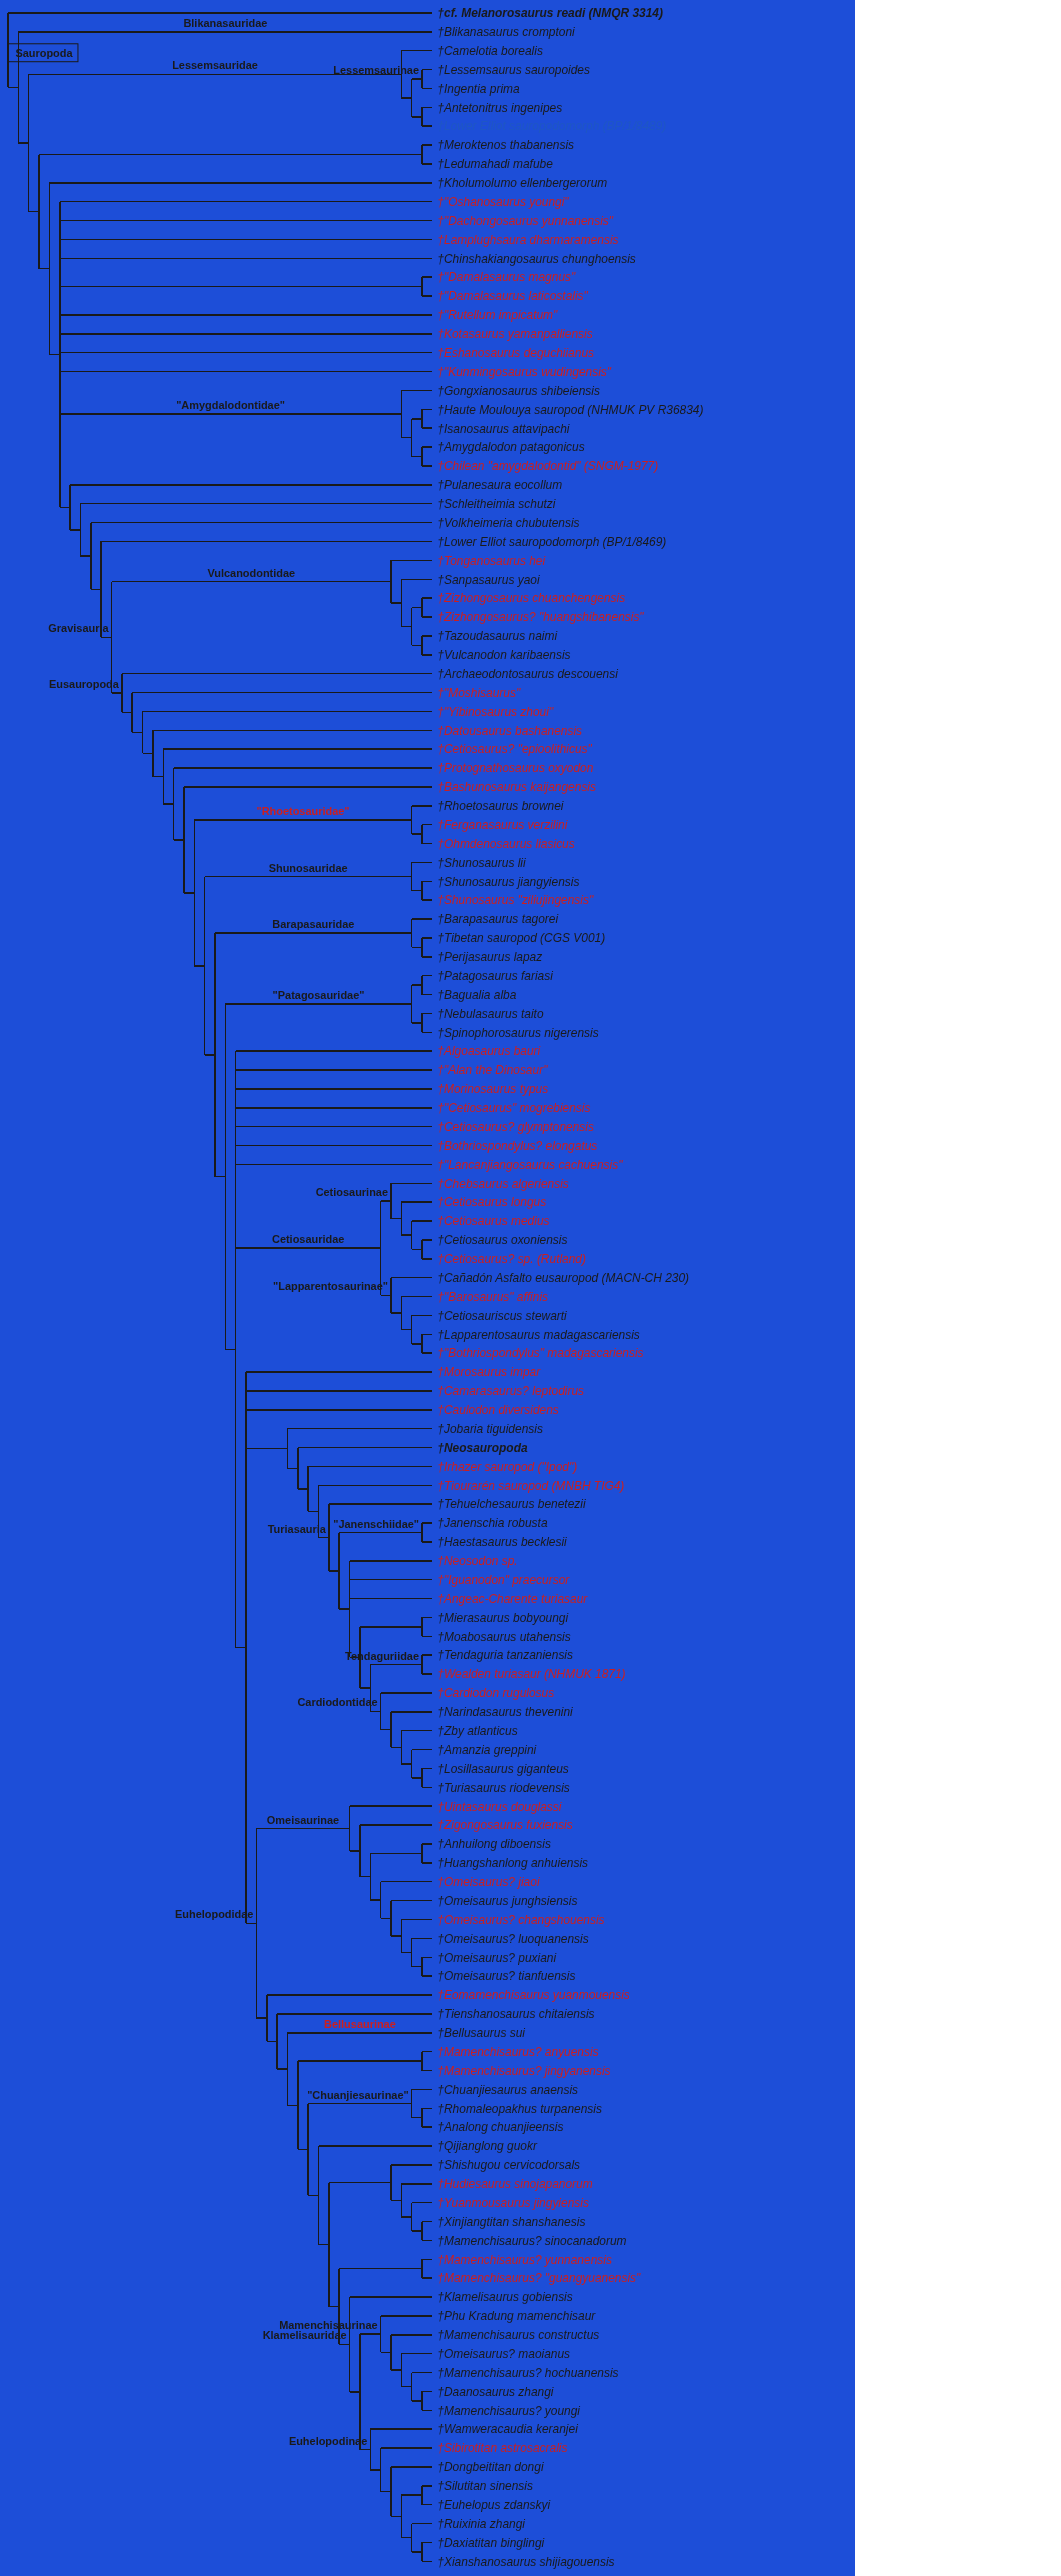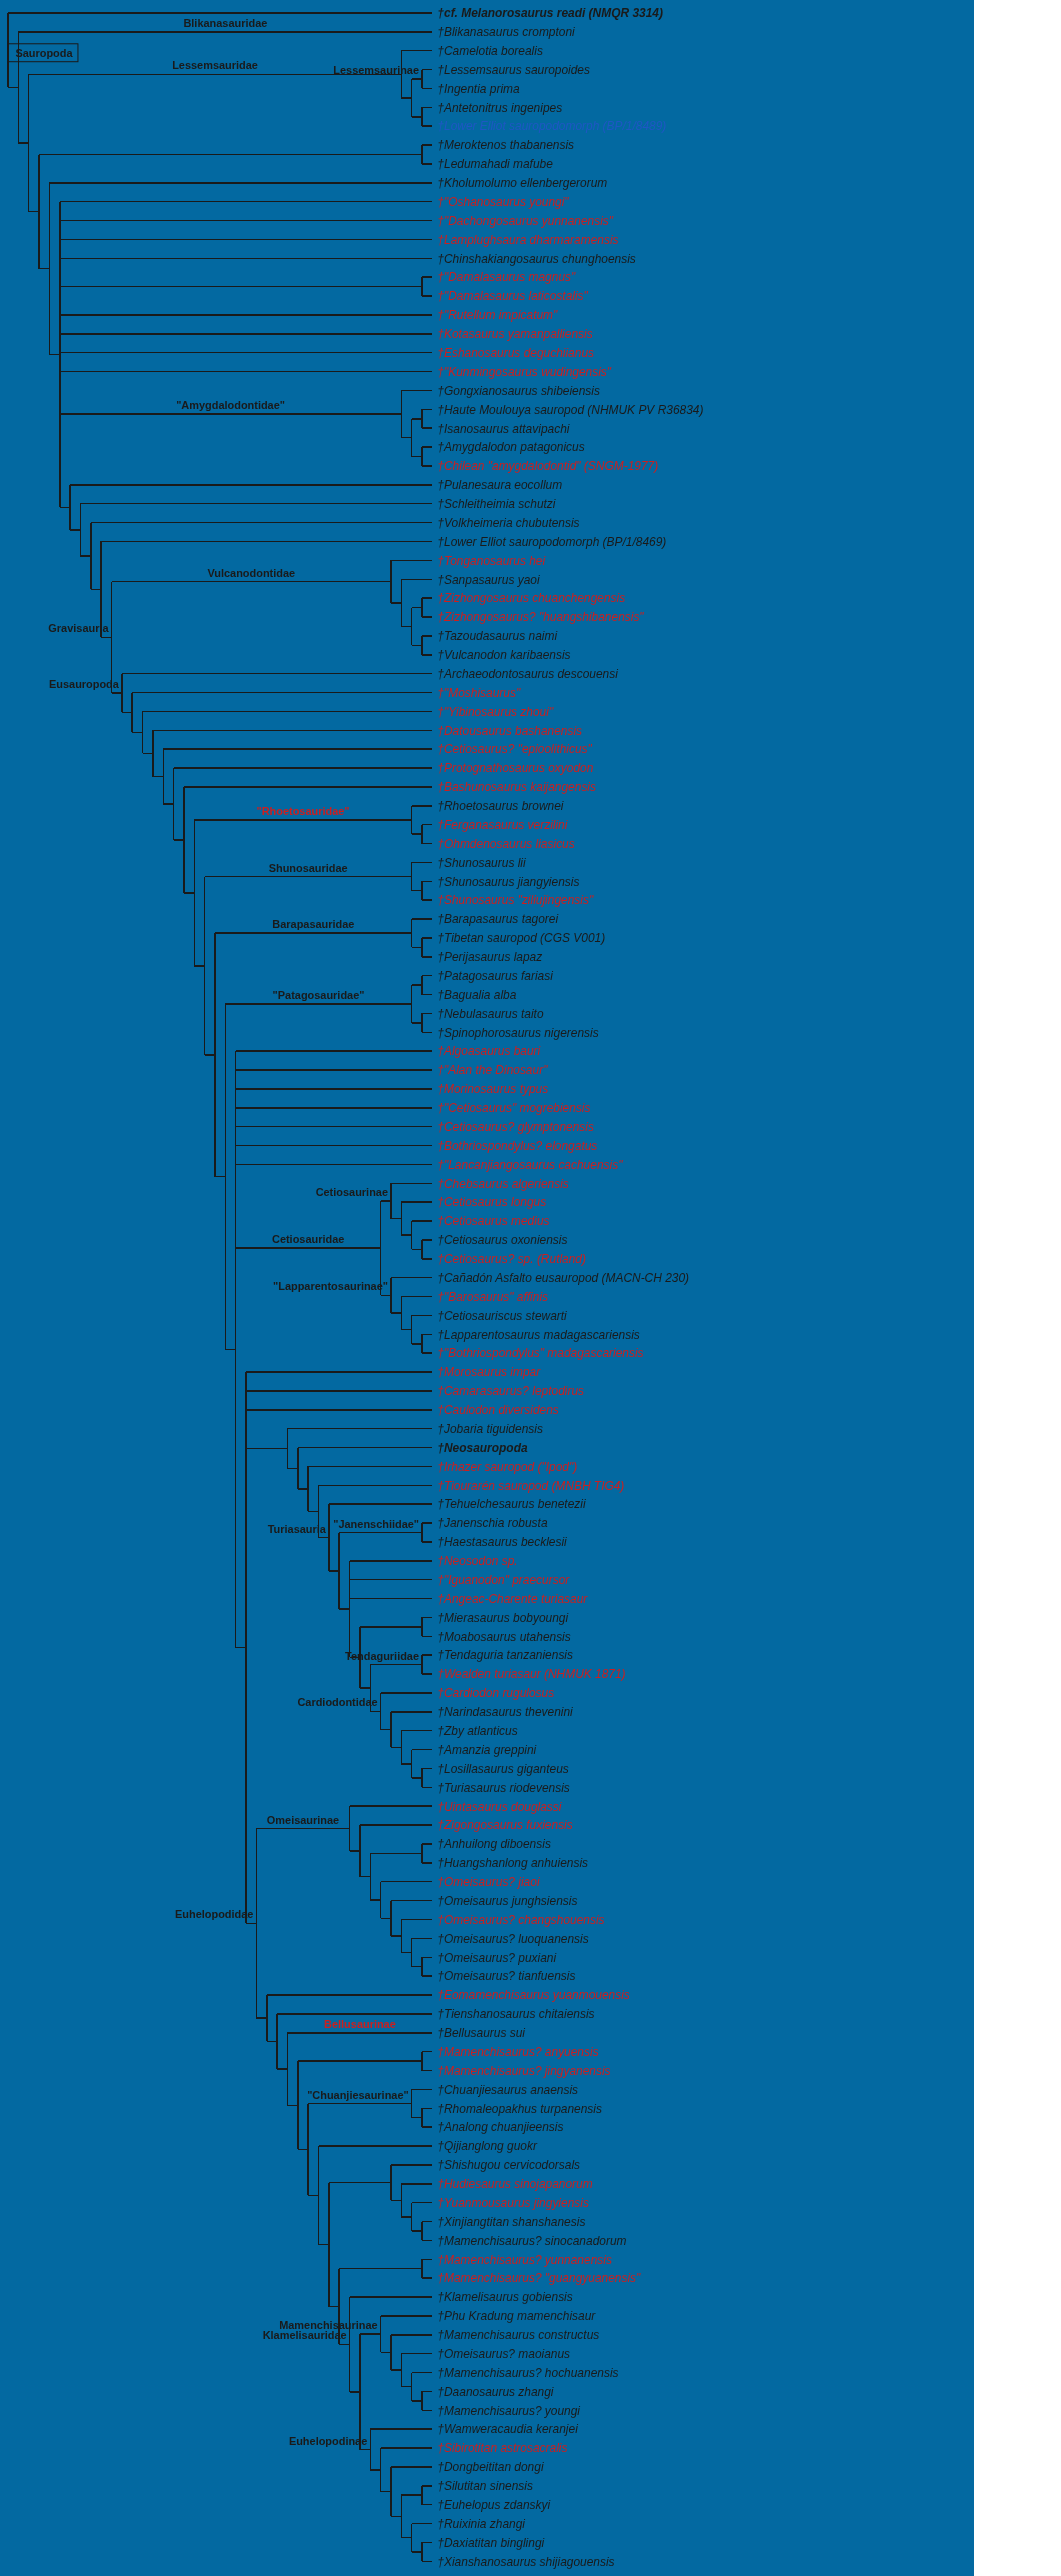--- a/index.html
+++ b/index.html
@@ -1,16 +1,16 @@
 <!DOCTYPE html>
 <html><head>
 <meta charset="utf-8">
 <style>
   html,body{margin:0;padding:0;background:#ffffff;}
-  #figure{position:relative;width:974px;height:2576px;background:#0369a1;overflow:hidden;
+  #figure{position:relative;width:855px;height:2576px;background:#1d4ed8;overflow:hidden;
           font-family:"Liberation Sans","DejaVu Sans",sans-serif;}
   svg{position:absolute;top:0;left:0;}
   svg line{stroke:#1a1a1a;stroke-width:1.5;shape-rendering:crispEdges;}
   text.tip{font-family:"Liberation Sans","DejaVu Sans",sans-serif;font-size:12px;font-style:italic;}
   text.tip.bold{font-weight:bold;}
   text.clade{font-family:"Liberation Sans","DejaVu Sans",sans-serif;font-size:11px;font-weight:bold;}
 </style>
 </head>
 <body>
 

